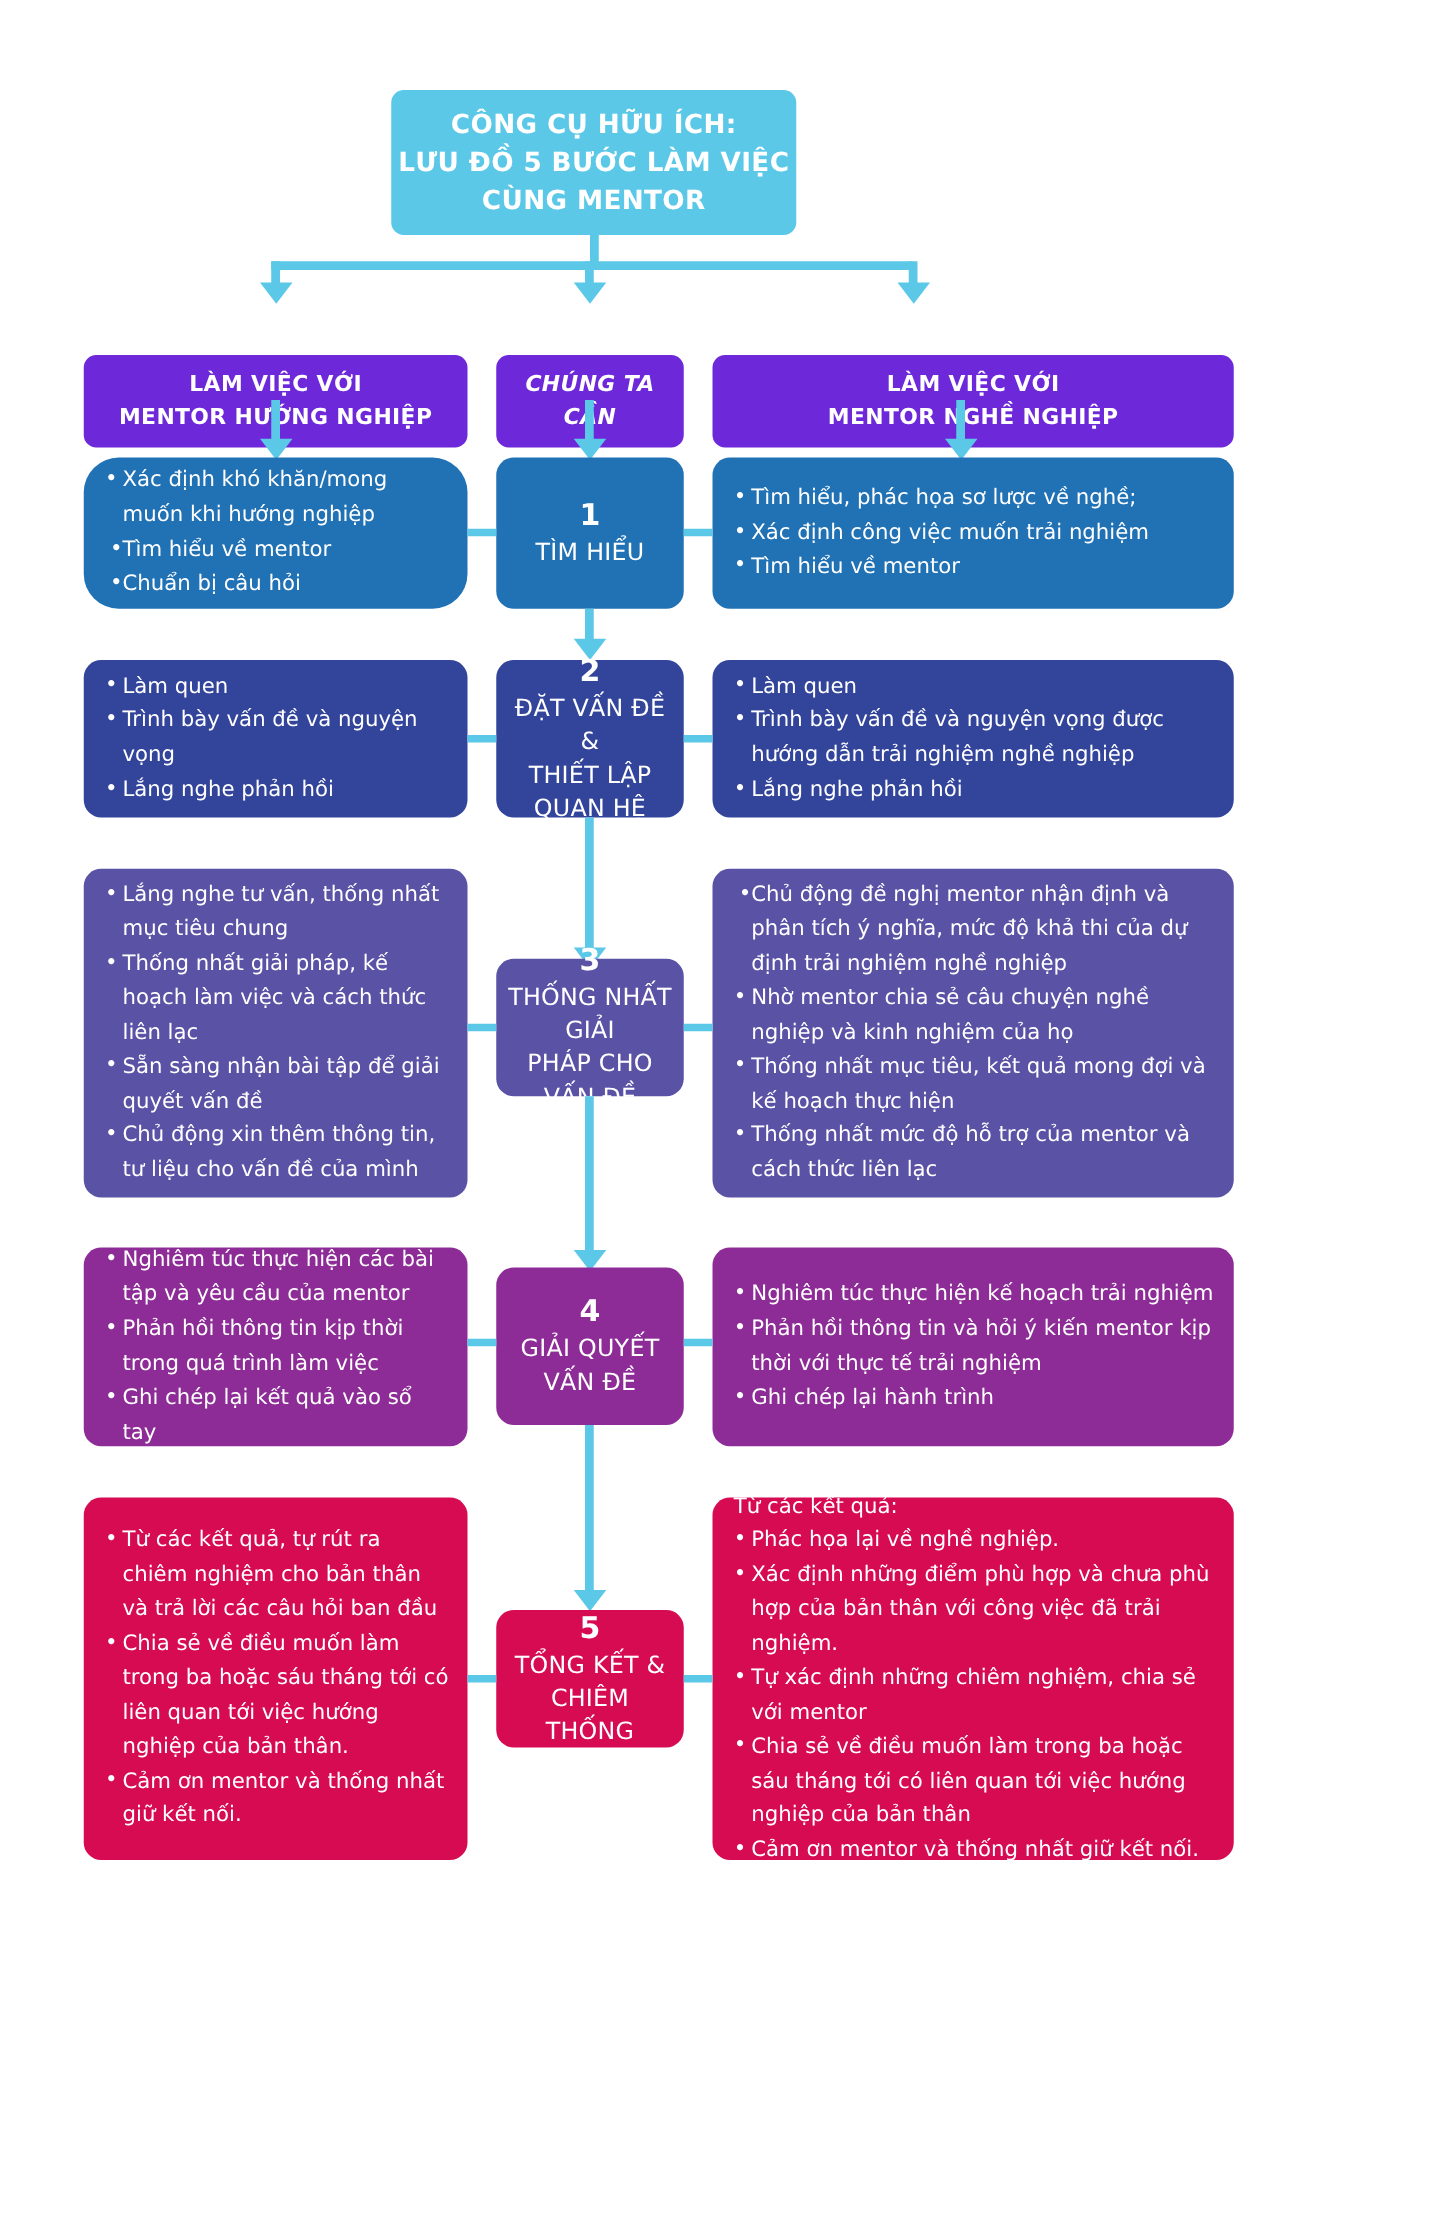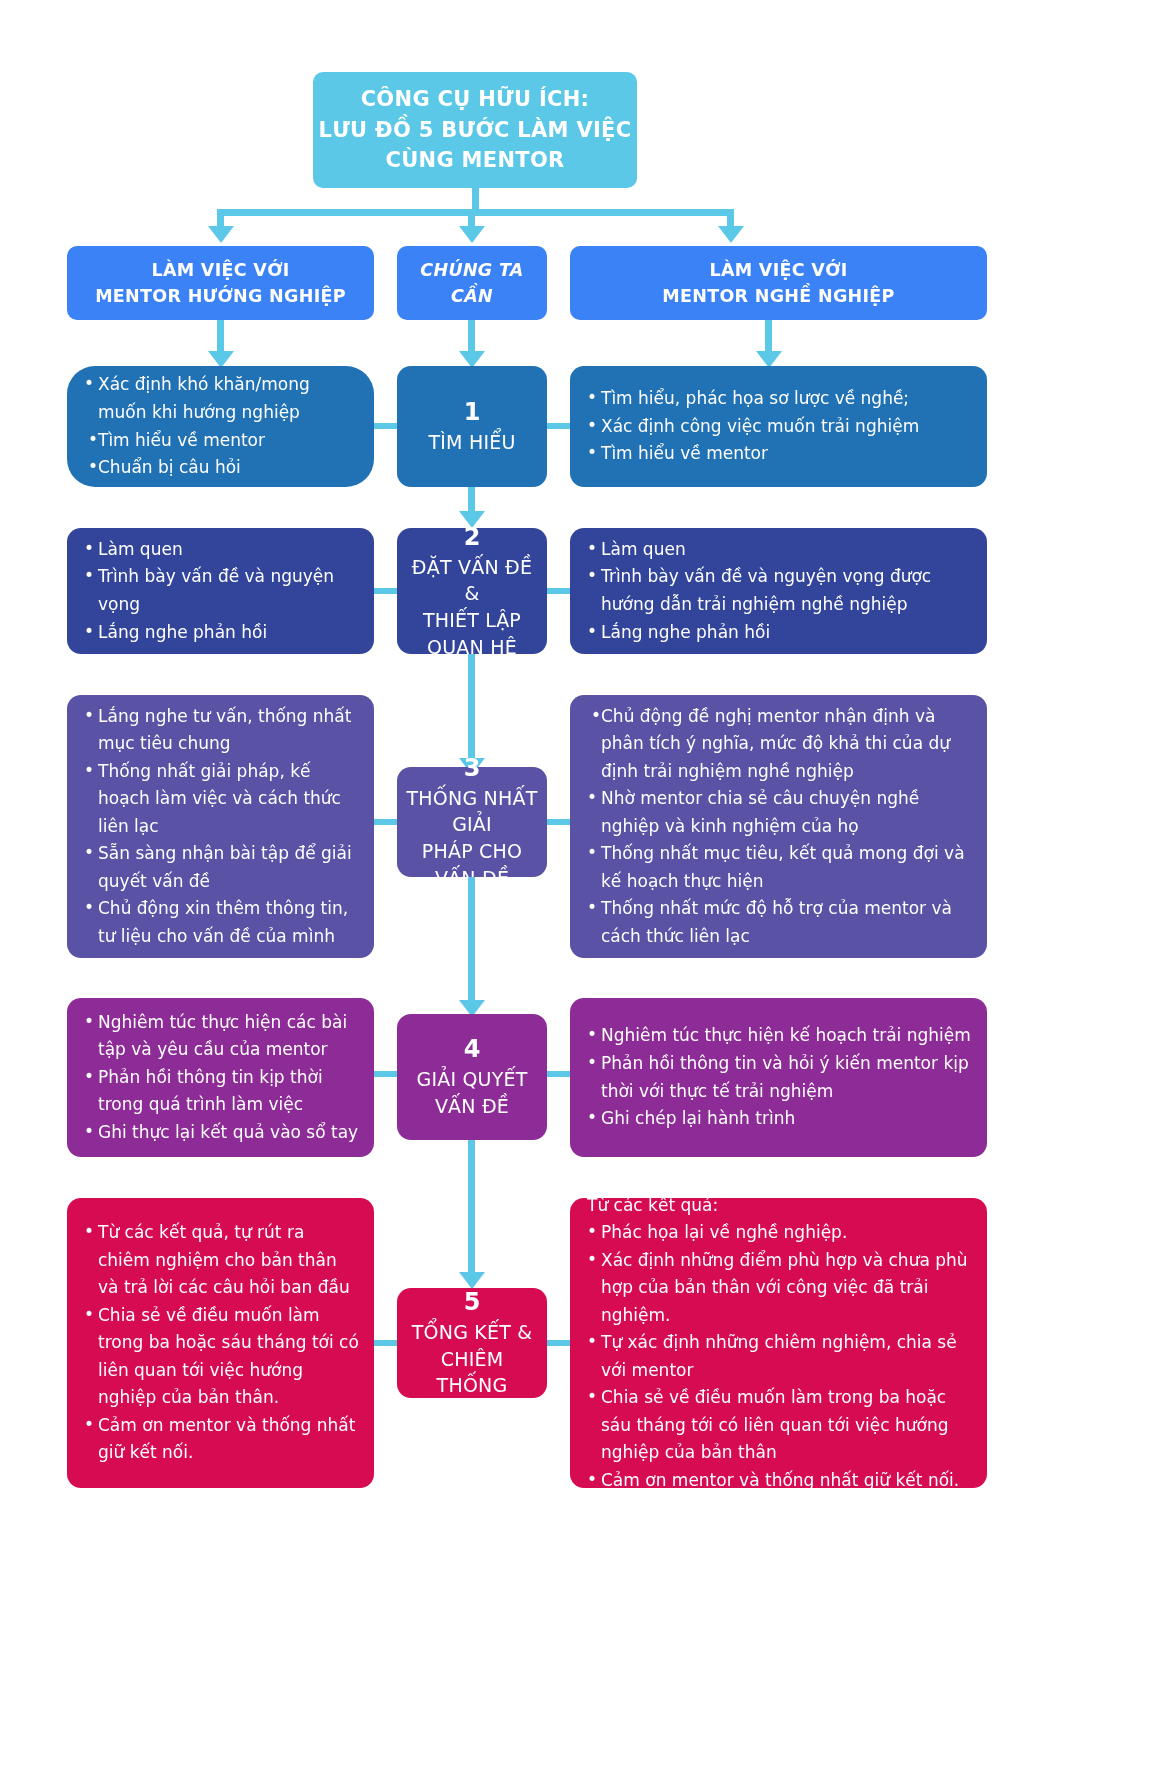--- a/index.html
+++ b/index.html
@@ -38,23 +38,24 @@
 
   
   #title-box {
     left: 313px; top: 72px; width: 324px; height: 116px;
     background: #5BC8E8;
   }
   #title-box .title-text { font-size: 21px; }
 
   
   .hdr {
-    background: #3b82f6;
+    background: #6d28d9;
     height: 74px;
     border-radius: 12px;
+    margin-top: 38px;
   }
   .hdr .title-text { font-size: 17.5px; line-height: 1.5; }
   #hdr-left   { left: 67px;  top: 246px; width: 307px; }
   #hdr-center { left: 397px; top: 246px; width: 150px; font-style: italic; }
   #hdr-right  { left: 570px; top: 246px; width: 417px; }
 
   
   .step {
     display: flex;
     flex-direction: column;
@@ -246,21 +247,21 @@
   <div class="stub" style="left:374px; top:819px; width:23px;"></div>
   <div class="stub" style="left:547px; top:819px; width:23px;"></div>
 
   <div class="ln vline" style="left:468px; top:877px; height:124px;"></div>
   <div class="arrowhead" style="left:458.5px; top:1000px;"></div>
 
   <div class="box content" style="left:67px; top:998px; width:307px; height:159px; background:#8E2C97;">
     <ul>
       <li>Nghiêm túc thực hiện các bài tập và yêu cầu của mentor</li>
       <li>Phản hồi thông tin kịp thời trong quá trình làm việc</li>
-      <li>Ghi thực lại kết quả vào sổ tay</li>
+      <li>Ghi chép lại kết quả vào sổ tay</li>
     </ul>
   </div>
 
   <div class="box step" style="left:397px; top:1014px; width:150px; height:126px; background:#8E2C97;">
     <div class="num">4</div>
     <div class="lbl">
       <div>GIẢI QUYẾT</div>
       <div>VẤN ĐỀ</div>
     </div>
   </div>

